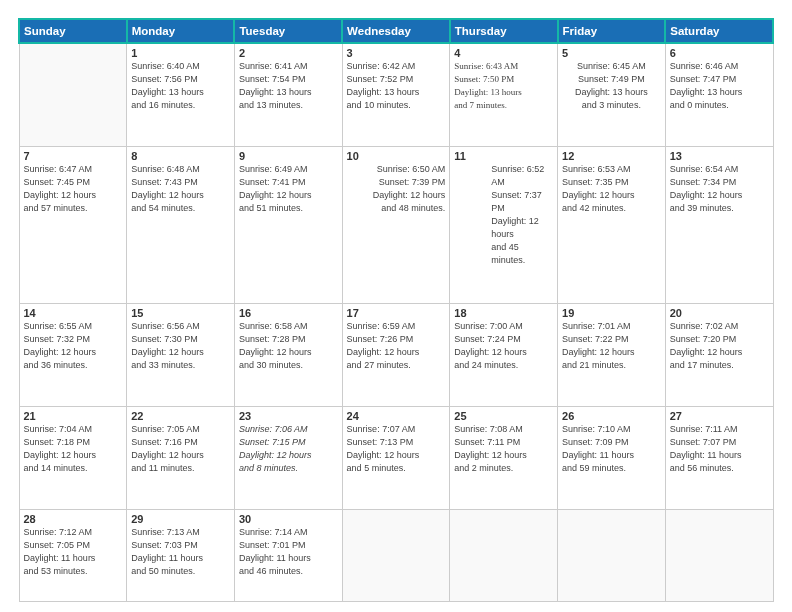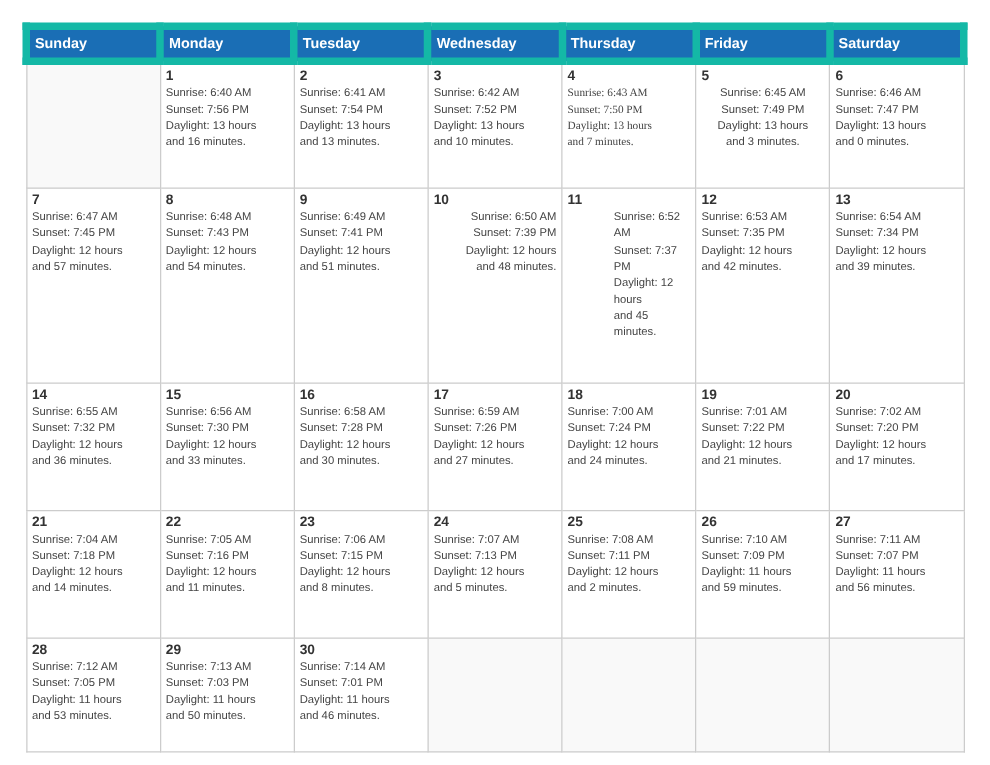--- a/index.html
+++ b/index.html
@@ -70,21 +70,21 @@
       border-collapse: collapse;
       width: 100%;
       table-layout: fixed;
     }
     .calendar th {
       background: #1a6eb5;
       color: #fff;
       font-size: 11.5px;
       font-weight: bold;
       padding: 5px 4px;
-      border: 6px solid #14b8a6;
+      border: 2px solid #14b8a6;
       text-align: left;
     }
     .calendar td {
       border: 1px solid #ccc;
       vertical-align: top;
       padding: 3px 4px 4px 4px;
       font-size: 9.5px;
       color: #333;
       background: #fff;
       height: 82px;
@@ -283,21 +283,21 @@
           </td>
           <td>
             <span class="day-num">22</span>
             <div class="day-detail" style="white-space: pre-line;">Sunrise: 7:05 AM
 Sunset: 7:16 PM
 Daylight: 12 hours
 and 11 minutes.</div>
           </td>
           <td>
             <span class="day-num">23</span>
-            <div class="day-detail" style="white-space: pre-line;">Sunrise: 7:06 AM
+            <div class="day-detail" style="white-space: pre-line; font-style: italic;">Sunrise: 7:06 AM
 Sunset: 7:15 PM
 Daylight: 12 hours
 and 8 minutes.</div>
           </td>
           <td>
             <span class="day-num">24</span>
             <div class="day-detail" style="white-space: pre-line;">Sunrise: 7:07 AM
 Sunset: 7:13 PM
 Daylight: 12 hours
 and 5 minutes.</div>

